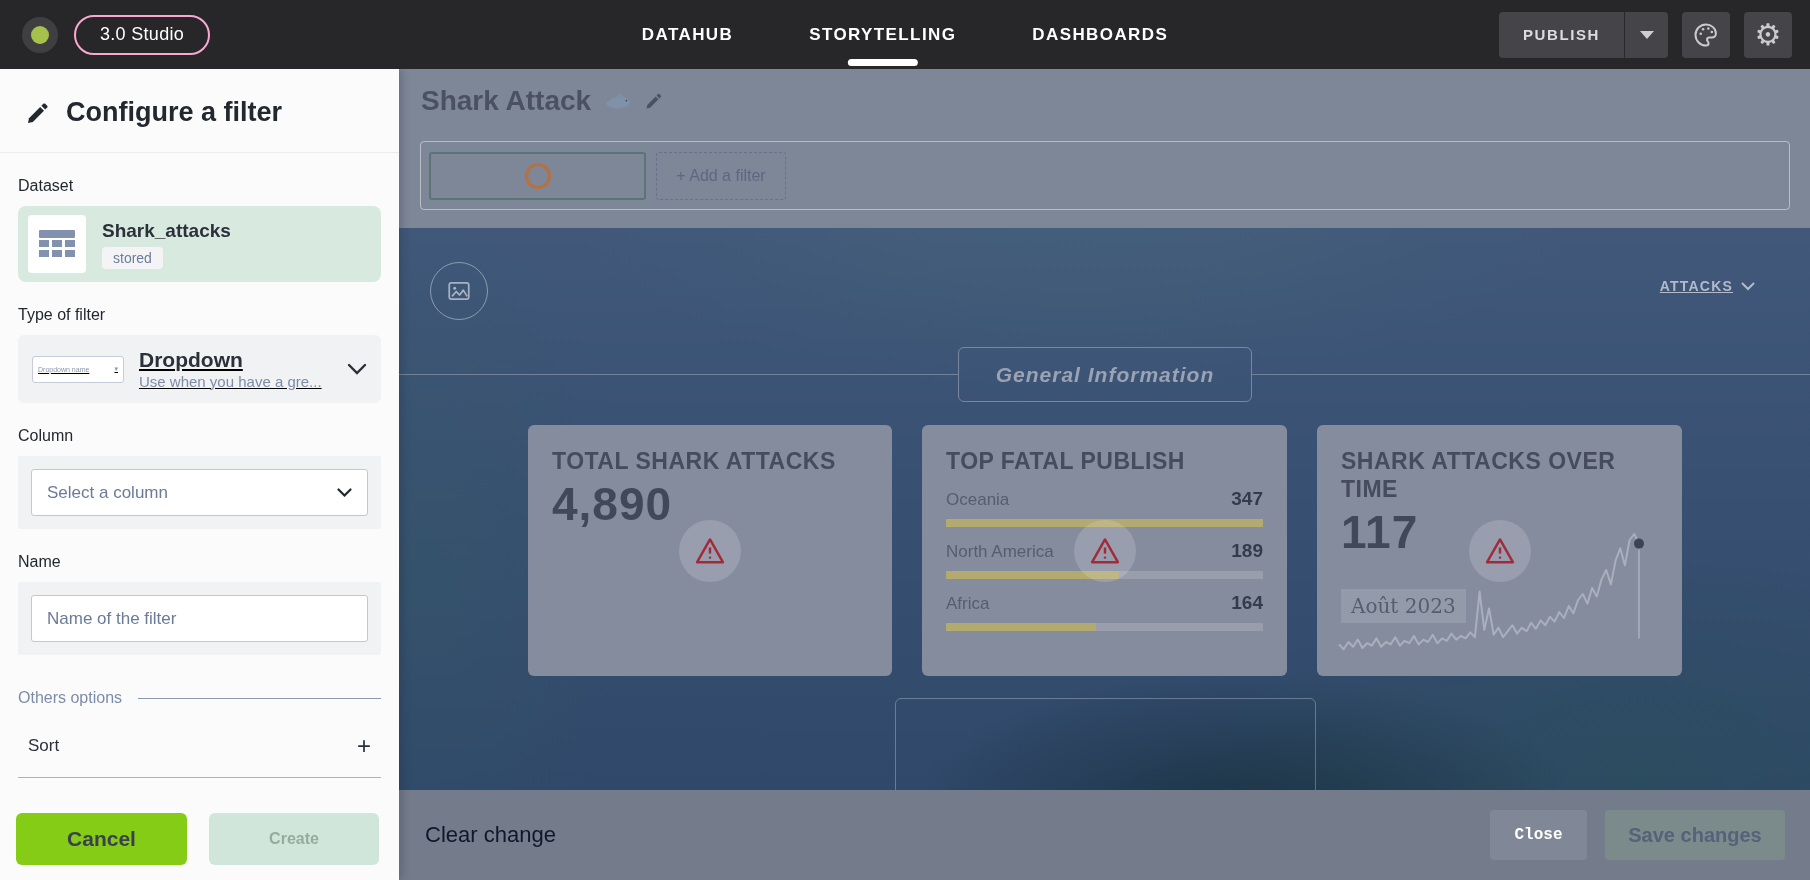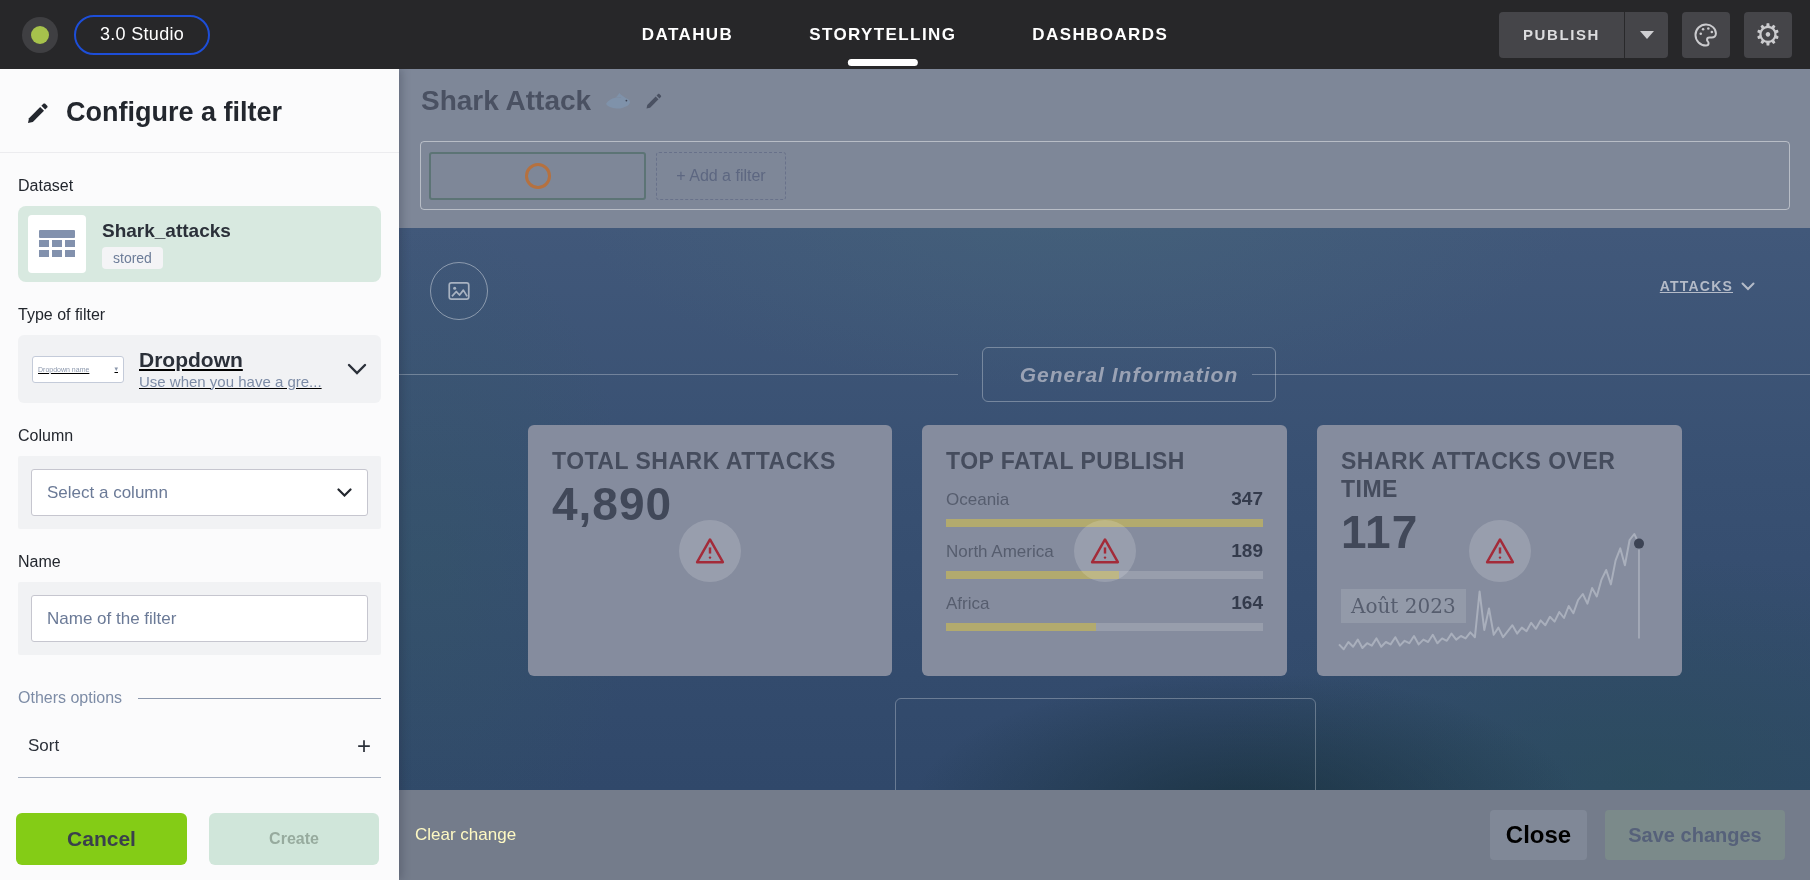--- a/index.html
+++ b/index.html
@@ -14,21 +14,21 @@
   *{margin:0;padding:0;box-sizing:border-box;}
   html,body{width:1810px;height:880px;overflow:hidden;}
   body{font-family:"Liberation Sans",sans-serif;background:#7e8798;}
   #app{position:relative;width:1810px;height:880px;}
 
   
   .topbar{position:absolute;top:0;left:0;width:1810px;height:69px;background:#272729;display:flex;align-items:center;z-index:50;}
   .topbar-left{display:flex;align-items:center;padding-left:22px;}
   .status-wrap{width:36px;height:36px;border-radius:50%;background:#3f3f42;display:flex;align-items:center;justify-content:center;}
   .status-dot{width:18px;height:18px;border-radius:50%;background:var(--accent-green);}
-  .logo-pill{margin-left:16px;height:40px;padding:0 24px;border:2px solid #1d4ed8;border-radius:20px;background:transparent;color:#fff;font-size:18px;font-family:inherit;letter-spacing:.3px;cursor:pointer;}
+  .logo-pill{margin-left:16px;height:40px;padding:0 24px;border:2px solid #f9a8d4;border-radius:20px;background:transparent;color:#fff;font-size:18px;font-family:inherit;letter-spacing:.3px;cursor:pointer;}
   .topbar-nav{position:absolute;left:50%;top:0;height:69px;transform:translateX(-50%);display:flex;align-items:center;gap:76px;}
   .nav-item{position:relative;height:69px;display:flex;align-items:center;color:#fff;font-size:17px;font-weight:600;letter-spacing:1.4px;cursor:pointer;}
   .nav-underline{position:absolute;left:50%;transform:translateX(-50%);bottom:3px;width:70px;height:7px;border-radius:4px;background:#fff;display:none;}
   .nav-item.active .nav-underline{display:block;}
   .topbar-right{position:absolute;right:18px;top:0;height:69px;display:flex;align-items:center;}
   .publish-split{display:flex;height:46px;}
   .publish-main{background:#454549;border:none;border-radius:4px 0 0 4px;color:#dcdcde;font-family:inherit;font-size:15px;font-weight:600;letter-spacing:1.6px;padding:0 24px;cursor:pointer;}
   .publish-caret{width:44px;background:#454549;border:none;border-left:1px solid #29292b;border-radius:0 4px 4px 0;display:flex;align-items:center;justify-content:center;cursor:pointer;}
   .caret-down{width:0;height:0;border-left:7px solid transparent;border-right:7px solid transparent;border-top:8px solid #cfcfd2;}
   .icon-btn{width:48px;height:46px;margin-left:14px;background:#454549;border:none;border-radius:4px;display:flex;align-items:center;justify-content:center;color:#cbcbce;cursor:pointer;}
@@ -83,21 +83,21 @@
       radial-gradient(ellipse 700px 260px at 48% -4%, rgba(72,108,122,.38), transparent 72%),
       radial-gradient(ellipse 620px 320px at 88% 98%, rgba(40,78,86,.55), transparent 70%),
       radial-gradient(ellipse 300px 500px at 2% 60%, rgba(52,90,100,.35), transparent 70%),
       linear-gradient(180deg,#41587a 0%,#385072 45%,#30486a 100%);}
   .img-circle{position:absolute;left:31px;top:34px;width:58px;height:58px;border-radius:50%;border:1px solid rgba(255,255,255,.4);display:flex;align-items:center;justify-content:center;cursor:pointer;background:transparent;}
   .lang-select{position:absolute;right:55px;top:50px;display:flex;align-items:center;gap:8px;cursor:pointer;}
   .lang-label{font-size:14px;font-weight:600;letter-spacing:1.2px;color:#b4bbc8;text-decoration:underline;}
   .section-rule{position:absolute;top:146px;height:1px;background:rgba(255,255,255,.28);}
   .rule-left{left:0;width:559px;}
   .rule-right{left:853px;right:0;}
-  .section-box{position:absolute;left:559px;top:119px;width:294px;height:55px;border:1px solid rgba(255,255,255,.3);border-radius:6px;display:flex;align-items:center;justify-content:center;margin-left:24px;}
+  .section-box{position:absolute;left:559px;top:119px;width:294px;height:55px;border:1px solid rgba(255,255,255,.3);border-radius:6px;display:flex;align-items:center;justify-content:center;}
   .section-title{font-size:21px;font-weight:700;font-style:italic;letter-spacing:1px;color:#9aa2b4;}
 
   .card{position:absolute;top:197px;height:251px;background:#858c9e;border-radius:6px;padding:22px 24px;}
   .card1{left:129px;width:364px;}
   .card2{left:523px;width:365px;}
   .card3{left:918px;width:365px;}
   .card-title{font-size:23px;font-weight:800;letter-spacing:.5px;color:#454c5d;line-height:1.22;}
   .kpi-value{font-size:46px;font-weight:800;color:#414859;letter-spacing:1px;margin-top:2px;}
   .warn-circle{position:absolute;left:50%;top:50%;transform:translate(-50%,-50%);width:62px;height:62px;border-radius:50%;background:rgba(255,255,255,.16);display:flex;align-items:center;justify-content:center;z-index:3;}
   .lb-row{margin-top:13px;}
@@ -105,23 +105,23 @@
   .lb-label{font-size:17px;color:#565d6e;}
   .lb-value{font-size:19px;font-weight:700;color:#343b4c;}
   .bar-track{margin-top:9px;height:8px;background:#989eac;}
   .bar-fill{height:8px;background:var(--bar-olive);}
   .kpi-sub{display:inline-block;margin-top:30px;font-family:"DejaVu Serif","Liberation Serif",serif;font-size:20px;color:#565d6e;background:rgba(255,255,255,.12);padding:5px 10px;}
   .sparkline{position:absolute;left:18px;bottom:12px;z-index:2;}
 
   .empty-block{position:absolute;left:496px;top:470px;width:421px;height:110px;border:1px solid rgba(255,255,255,.28);border-radius:6px;}
 
   .main-footer{position:absolute;left:0;right:0;bottom:0;height:90px;background:#747c8b;display:flex;align-items:center;}
-  .clear-change{margin-left:16px;font-size:17px;color:#fef9c3;background:none;border:none;font-family:inherit;cursor:pointer;}
+  .clear-change{margin-left:26px;font-size:22px;color:#0f172a;background:none;border:none;font-family:inherit;cursor:pointer;}
   .footer-actions{position:absolute;right:25px;display:flex;gap:18px;}
-  .btn-close{width:97px;height:50px;background:#808897;border:none;border-radius:4px;font-family:Liberation Sans, sans-serif;font-size:24px;font-weight:600;color:#000000;cursor:pointer;}
+  .btn-close{width:97px;height:50px;background:#808897;border:none;border-radius:4px;font-family:Liberation Mono, monospace;font-size:16px;font-weight:600;color:#ffffff;cursor:pointer;}
   .btn-save{width:180px;height:50px;background:#7b8a8a;border:none;border-radius:4px;font-family:inherit;font-size:20px;font-weight:600;color:#56617a;cursor:pointer;}
 </style>
 </head>
 <body>
 
 <div id="app">
 
   <header class="topbar">
     <div class="topbar-left">
       <div class="status-wrap">

